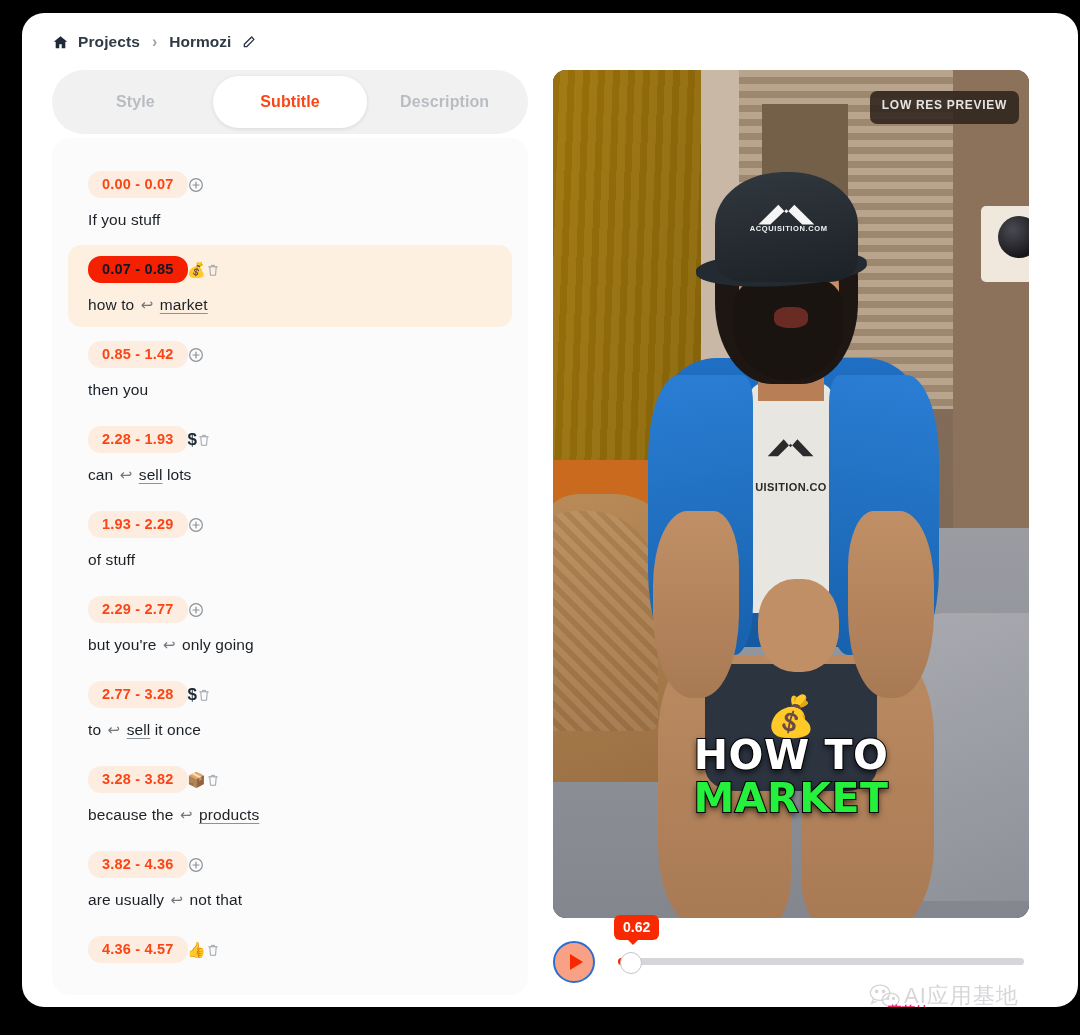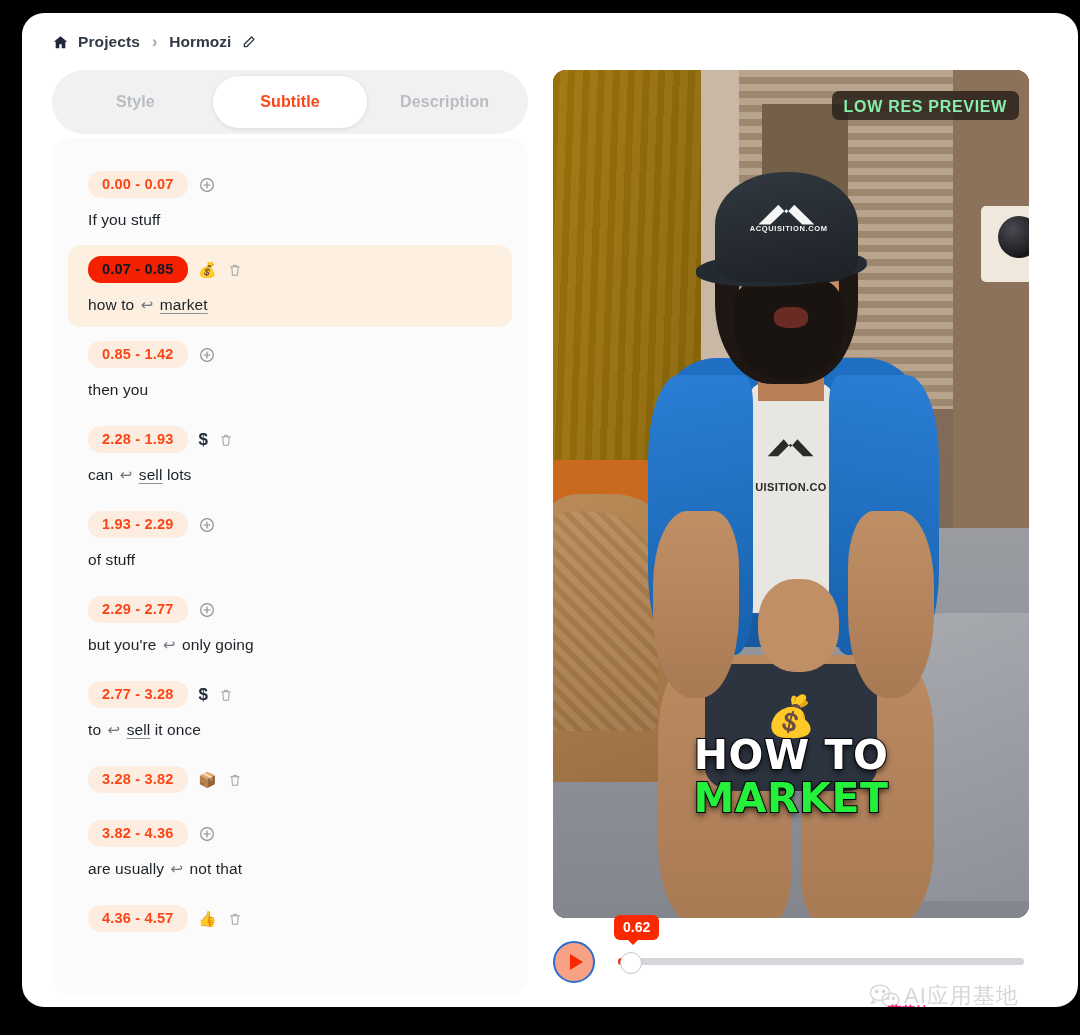--- a/index.html
+++ b/index.html
@@ -75,21 +75,21 @@
     position: absolute; inset: 0;
     padding: 22px 16px 10px 16px;
     overflow: hidden;
   }
   .sub-row {
     border-radius: 13px;
     padding: 11px 20px 13px 20px;
     margin-bottom: 3px;
   }
   .sub-row.selected { background: #fdf0e0; }
-  .sub-meta { display: flex; align-items: center; gap: 11px; }
+  .sub-meta { display: flex; align-items: center; }
   .time-chip {
     background: #fdece0;
     color: #fa4616;
     font-size: 14.5px; font-weight: 600;
     border-radius: 13px;
     padding: 5px 14px 6px 14px;
     white-space: nowrap;
     letter-spacing: .2px;
   }
   .sub-row.selected .time-chip {
@@ -167,24 +167,24 @@
   .p-hand { position:absolute; left:43%; top:60%; width:17%; height:11%; background:#c18f66; border-radius:45%; }
   .p-shorts { position:absolute; left:32%; top:70%; width:36%; height:15%; background:#2c3440; border-radius:10% 10% 18% 18%; }
   .p-leg-l { position:absolute; left:22%; top:69%; width:28%; height:32%; background:linear-gradient(180deg,#bb8a61,#a87a54); border-radius:30% 20% 18% 30%; }
   .p-leg-r { position:absolute; left:52%; top:69%; width:28%; height:32%; background:linear-gradient(180deg,#bb8a61,#a87a54); border-radius:20% 30% 30% 18%; }
 
   
   #lowres-badge {
     position: absolute;
     right: 10px; top: 21px;
     background: rgba(45,35,28,.88);
-    color: #86efac;
-    font-size: 16px; font-weight: 600;
+    color: #e5e5e5;
+    font-size: 12px; font-weight: 600;
     letter-spacing: .7px;
-    padding: 7px 12px 4px 12px;
+    padding: 7px 12px 12px 12px;
     border-radius: 7px;
   }
 
   
   #caption-overlay {
     position: absolute;
     left: 0; right: 0; top: 626px;
     text-align: center;
     pointer-events: none;
   }
@@ -399,20 +399,21 @@
             <div class="time-chip">3.28  -  3.82</div>
             <span class="row-icon">
               <span class="emoji-icon">📦</span>
             </span>
             <span class="row-icon">
               <svg class="trash-icon" viewBox="0 0 24 24" fill="none" stroke="currentColor" stroke-width="1.7">
                 <path d="M4 6.5h16M9.5 6.5V4h5v2.5M6.5 6.5 7.6 21h8.8l1.1-14.5" stroke-linejoin="round"></path>
               </svg>
             </span>
           </div>
+          <div class="sub-text">because the <span class="wrap-mark">↩</span> <u>products</u></div>
         </div>
         <div class="sub-row">
           <div class="sub-meta">
             <div class="time-chip">3.82  -  4.36</div>
             <span class="row-icon">
               <svg class="plus-icon" viewBox="0 0 24 24" fill="none" stroke="currentColor" stroke-width="1.8">
                 <circle cx="12" cy="12" r="9.5"></circle>
                 <path d="M12 7.5v9M7.5 12h9" stroke-linecap="round"></path>
               </svg>
             </span>

